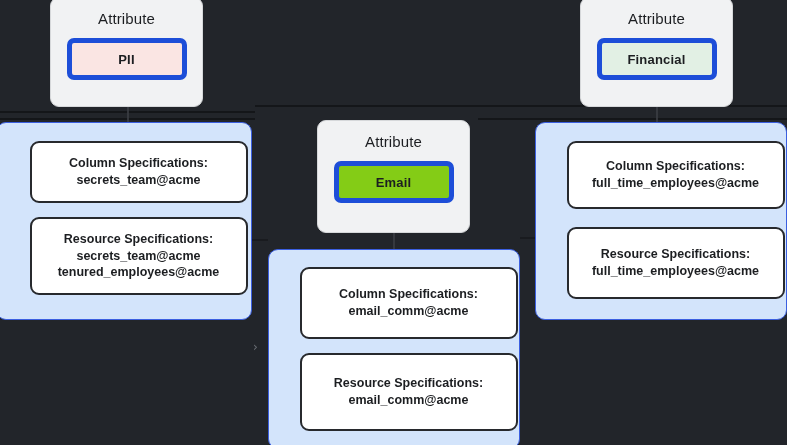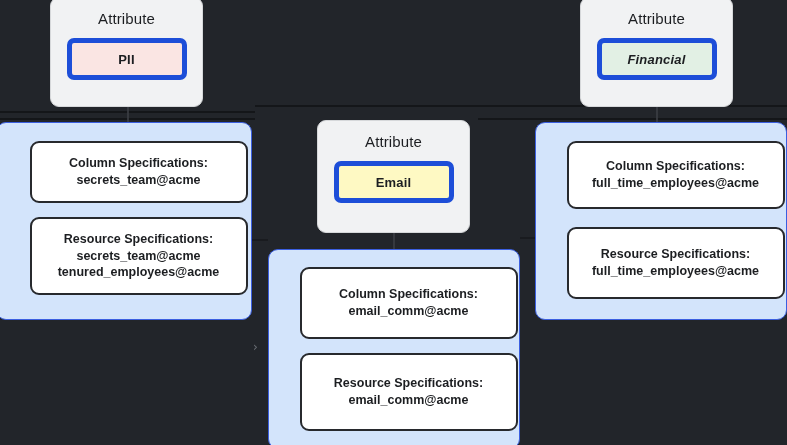--- a/index.html
+++ b/index.html
@@ -105,21 +105,21 @@
     color: #6d7177;
     line-height: 1;
     font-family: "DejaVu Sans", sans-serif;
   }
 
   
   #attr-pii        { left: 50px;  top: -3px;  width: 153px; height: 110px; }
   #attr-pii .attr-chip   { width: 120px; height: 42px; }
 
   #attr-financial  { left: 580px; top: -3px;  width: 153px; height: 110px; }
-  #attr-financial .attr-chip { width: 120px; height: 42px; font-style: italic; }
+  #attr-financial .attr-chip { width: 120px; height: 42px; }
 
   #attr-email      { left: 317px; top: 120px; width: 153px; height: 113px; }
   #attr-email .attr-chip { width: 120px; height: 42px; }
 
   #group-pii       { left: -4px;  top: 122px; width: 256px; height: 198px; }
   #group-email     { left: 268px; top: 249px; width: 252px; height: 200px; }
   #group-financial { left: 535px; top: 122px; width: 252px; height: 198px; }
 
   #group-pii .spec-box:nth-of-type(1)       { width: 218px; height: 62px; margin-top: 18px; }
   #group-pii .spec-box:nth-of-type(2)       { width: 218px; height: 78px; margin-top: 14px; }
@@ -156,21 +156,21 @@
     <div class="attr-chip" style="background:#fae5e3">PII</div>
   </div>
 
   <div class="attr-card" id="attr-financial">
     <div class="attr-title">Attribute</div>
     <div class="attr-chip" style="background:#e2f0e4">Financial</div>
   </div>
 
   <div class="attr-card" id="attr-email">
     <div class="attr-title">Attribute</div>
-    <div class="attr-chip" style="background:#fef9c3">Email</div>
+    <div class="attr-chip" style="background:#84cc16">Email</div>
   </div>
 
   <div class="spec-group" id="group-pii">
     <div class="spec-box">
       <span class="ln">Column Specifications:</span>
       <span class="ln">secrets_team@acme</span>
     </div>
     <div class="spec-box">
       <span class="ln">Resource Specifications:</span>
       <span class="ln">secrets_team@acme</span>

